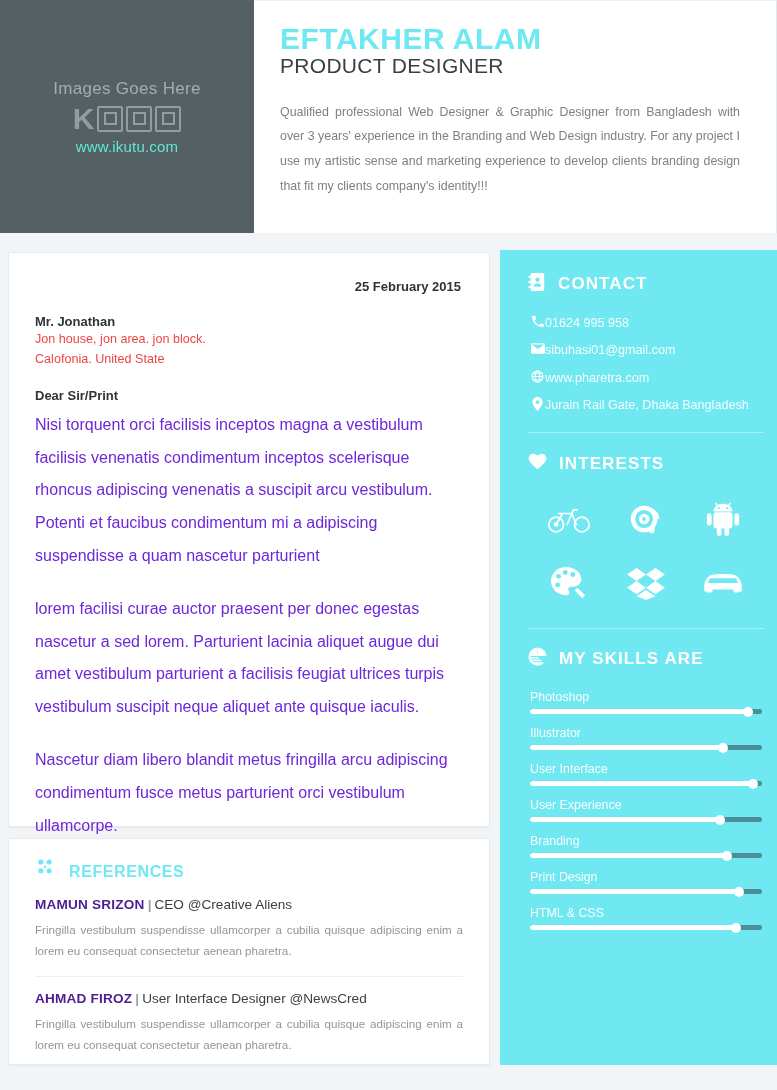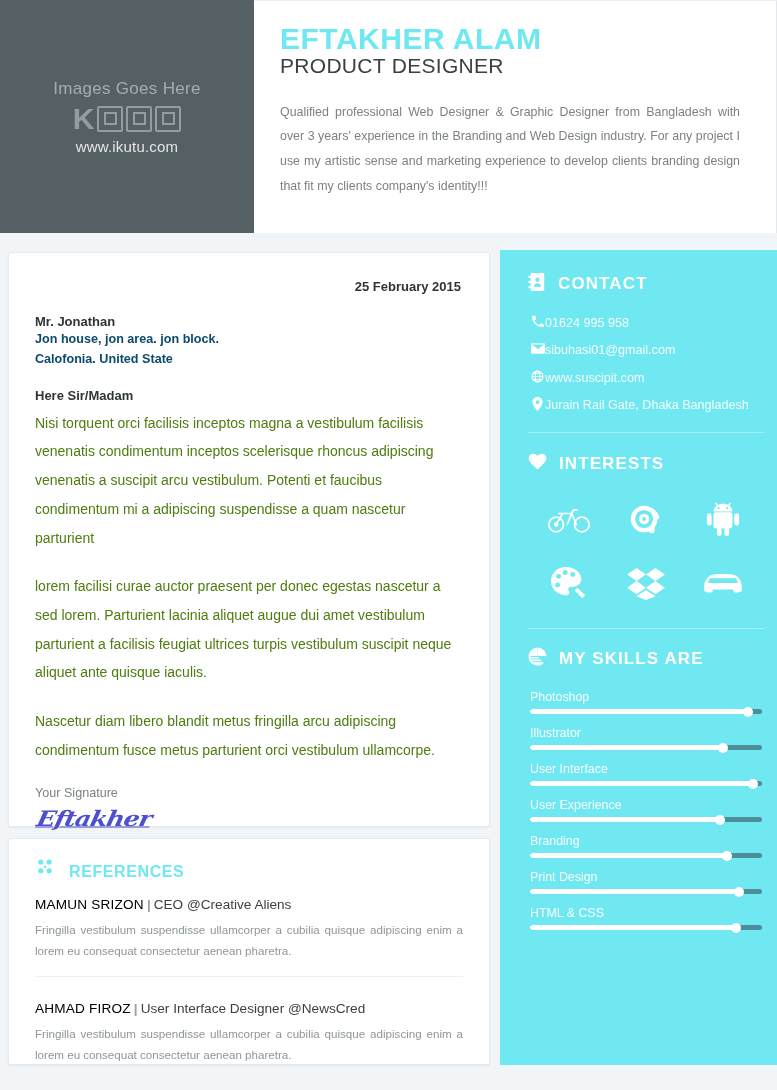--- a/index.html
+++ b/index.html
@@ -21,21 +21,21 @@
     display: flex; flex-direction: column;
     align-items: center; justify-content: center;
     color: #a8b1b4; position: relative;
   }
   .photo-label { font-size: 17px; color: #a3adb1; letter-spacing: .3px; margin-bottom: 4px; }
   .wm-logo { display: flex; align-items: center; gap: 3px; opacity: .62; margin: 1px 0; }
   .wm-k { font-size: 30px; font-weight: bold; color: #b9c1c4; line-height: 1; }
   .wm-box { border: 2.4px solid #b9c1c4; width: 26px; height: 26px; border-radius: 2px;
             display:flex; align-items:center; justify-content:center; }
   .wm-inner { width: 13px; height: 13px; border: 2px solid #b9c1c4; }
-  .wm-url { font-size: 15px; color: #e5e5e5; margin-top: 3px; letter-spacing: .2px; }
+  .wm-url { font-size: 15px; color: #5eead4; margin-top: 3px; letter-spacing: .2px; }
 
   .header-body {
     flex: 1; padding: 22px 36px 0 26px; background: #fff;
     border-right: 1px solid #e4e8ea; border-top: 1px solid #eef1f3;
   }
   .name {
     font-size: 30px; font-weight: bold; color: #6FE8F2;
     letter-spacing: .5px; line-height: 1.05;
   }
   .role {
@@ -49,24 +49,24 @@
 
   
   .letter-card {
     position: absolute; left: 8px; top: 252px; width: 482px; height: 575px;
     background: #fff; border: 1px solid #e6eaec; border-radius: 2px;
     box-shadow: 0 1px 2px rgba(0,0,0,.05);
     padding: 26px 28px 0 26px;
   }
   .date { font-size: 13px; font-weight: bold; color: #2f3437; text-align: right; }
   .addr-name { font-size: 13px; font-weight: bold; color: #2f3437; margin-top: 20px; }
-  .addr-line { font-size: 12.6px; color: #0c4a6e; line-height: 1.62; font-weight: bold; }
+  .addr-line { font-size: 12.6px; color: #ef4444; line-height: 1.62; }
   .salutation { font-size: 13px; font-weight: bold; color: #2f3437; margin-top: 18px; }
   .para {
-    font-size: 14px; line-height: 2.05; color: #4d7c0f; margin-top: 6px;
+    font-size: 16px; line-height: 2.05; color: #6d28d9; margin-top: 6px;
   }
   .para.spaced { margin-top: 20px; }
   .sig-label { font-size: 12.6px; color: #7b8184; margin-top: 22px; }
   .signature {
     font-family: "DejaVu Serif", serif; font-style: italic;
     font-size: 25px; color: #4d4fcf; transform: skewX(-12deg) scaleY(.85);
     margin: 4px 0 2px 2px; letter-spacing: -1px; font-weight: bold;
     text-decoration: underline; text-decoration-thickness: 1px;
   }
   .sig-name { font-size: 13px; font-weight: bold; color: #2f3437; margin-top: 6px; }
@@ -76,23 +76,23 @@
     position: absolute; left: 8px; top: 838px; width: 482px; height: 227px;
     background: #fff; border: 1px solid #e6eaec; border-radius: 2px;
     box-shadow: 0 1px 2px rgba(0,0,0,.05);
     padding: 18px 26px 0 26px;
   }
   .ref-head { display: flex; align-items: flex-end; gap: 14px; }
   .ref-title {
     font-size: 16px; font-weight: bold; color: #6FE8F2; letter-spacing: .6px;
   }
   .ref-item { margin-top: 16px; }
-  .ref-item.second { margin-top: 14px; border-top: 1px solid #edf0f1; padding-top: 24px; }
+  .ref-item.second { margin-top: 14px; border-top: 1px solid #edf0f1; padding-top: 14px; }
   .ref-person { font-size: 13.6px; color: #3a3f42; }
-  .ref-person b { font-weight: normal; color: #000000; letter-spacing: .2px; }
+  .ref-person b { font-weight: bold; color: #4c1d95; letter-spacing: .2px; }
   .ref-bar { color: #9aa1a4; margin: 0 3px; font-weight: bold; }
   .ref-desc {
     font-size: 11.6px; color: #8f9699; line-height: 1.85; margin-top: 7px;
     text-align: justify;
   }
 
   
   .sidebar {
     position: absolute; left: 500px; top: 250px; width: 292px; height: 815px;
     background: #6FE8F2; padding: 22px 0 0 0; color: #fff;
@@ -156,21 +156,21 @@
       <div class="role">PRODUCT DESIGNER</div>
       <div class="summary">Qualified professional Web Designer &amp; Graphic Designer from Bangladesh with over 3 years' experience in the Branding and Web Design industry. For any project I use my artistic sense and marketing experience to develop clients branding design that fit my clients company's identity!!!</div>
     </div>
   </div>
 
   <div class="letter-card">
     <div class="date">25 February 2015</div>
     <div class="addr-name">Mr. Jonathan</div>
     <div class="addr-line">Jon house, jon area. jon block.</div>
     <div class="addr-line">Calofonia. United State</div>
-    <div class="salutation">Here Sir/Madam</div>
+    <div class="salutation">Dear Sir/Print</div>
     <div class="para">Nisi torquent orci facilisis inceptos magna a vestibulum facilisis venenatis condimentum inceptos scelerisque rhoncus adipiscing venenatis a suscipit arcu vestibulum. Potenti et faucibus condimentum mi a adipiscing suspendisse a quam nascetur parturient</div>
     <div class="para spaced">lorem facilisi curae auctor praesent per donec egestas nascetur a sed lorem. Parturient lacinia aliquet augue dui amet vestibulum parturient a facilisis feugiat ultrices turpis vestibulum suscipit neque aliquet ante quisque iaculis.</div>
     <div class="para spaced">Nascetur diam libero blandit metus fringilla arcu adipiscing condimentum fusce metus parturient orci vestibulum ullamcorpe.</div>
     <div class="sig-label">Your Signature</div>
     <div class="signature">Eftakher</div>
     <div class="sig-name">Eftakher Alam</div>
     <div class="sig-role">Product Designer</div>
   </div>
 
   <div class="ref-card">
@@ -241,21 +241,21 @@
       <div class="c-row">
         <span class="c-ico">
           <svg width="13" height="13" viewBox="0 0 24 24" fill="none" stroke="#fff" stroke-width="2">
             <circle cx="12" cy="12" r="10"></circle>
             <ellipse cx="12" cy="12" rx="4.4" ry="10"></ellipse>
             <line x1="2" y1="12" x2="22" y2="12"></line>
             <line x1="3.6" y1="6" x2="20.4" y2="6"></line>
             <line x1="3.6" y1="18" x2="20.4" y2="18"></line>
           </svg>
         </span>
-        <span class="c-txt">www.suscipit.com</span>
+        <span class="c-txt">www.pharetra.com</span>
       </div>
 
       <div class="c-row">
         <span class="c-ico">
           <svg width="11" height="14" viewBox="0 0 16 22" fill="#fff">
             <path d="M8 0C3.6 0 0 3.6 0 8c0 5.8 8 14 8 14s8-8.2 8-14c0-4.4-3.6-8-8-8z"></path>
             <circle cx="8" cy="8" r="2.9" fill="#6FE8F2"></circle>
           </svg>
         </span>
         <span class="c-txt">Jurain Rail Gate, Dhaka Bangladesh</span>

